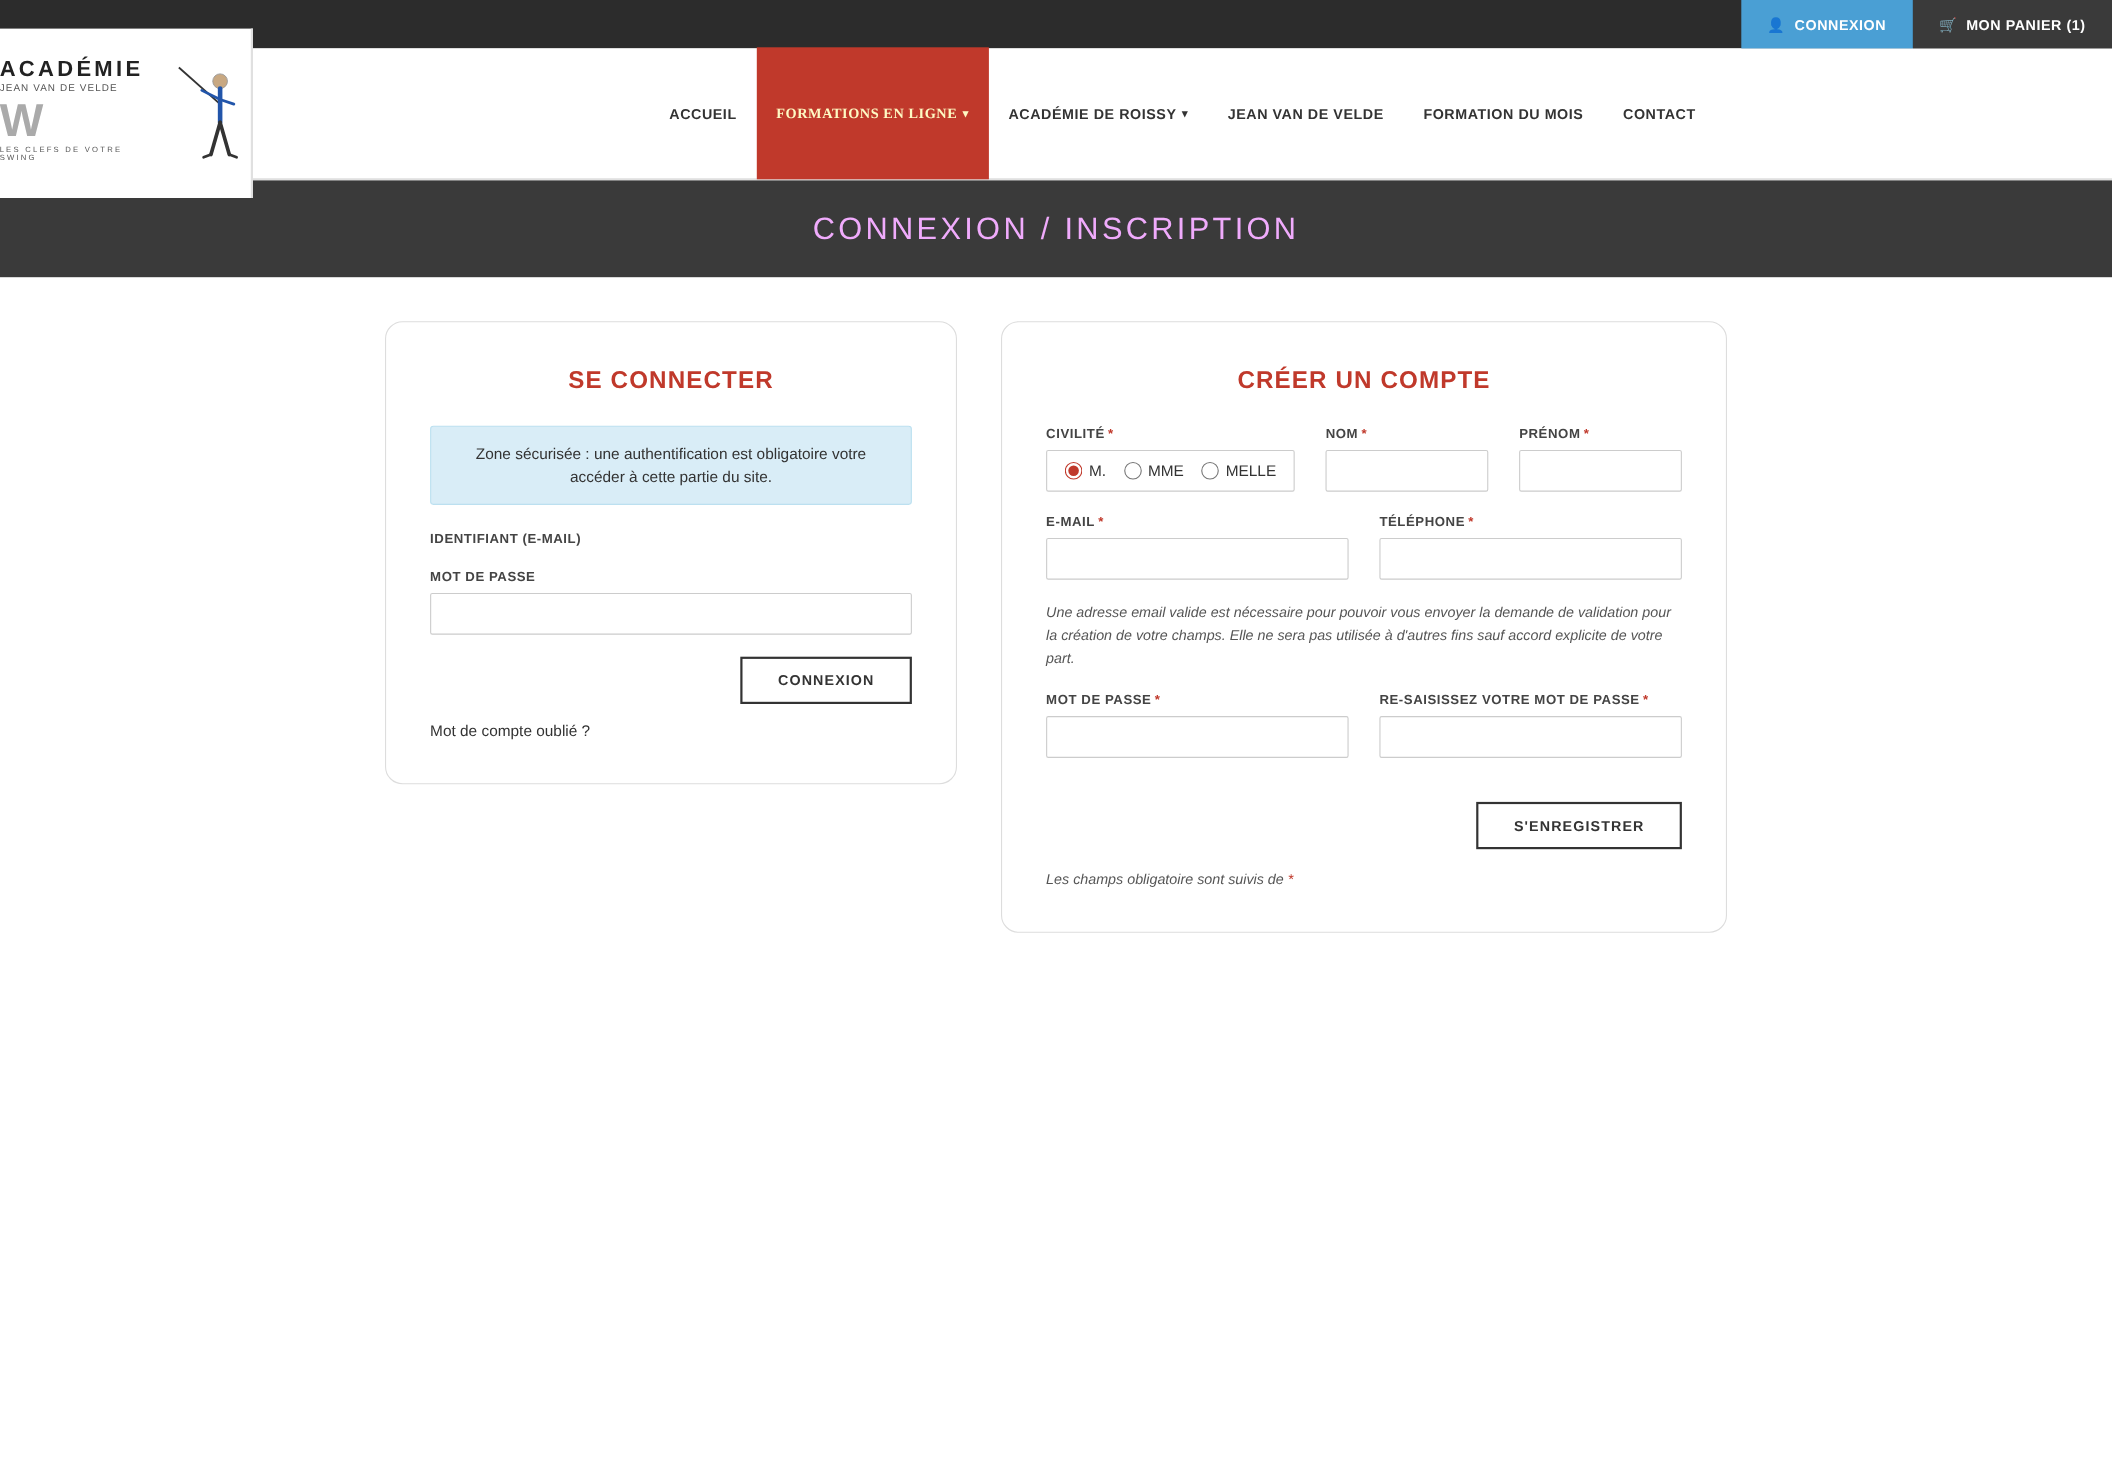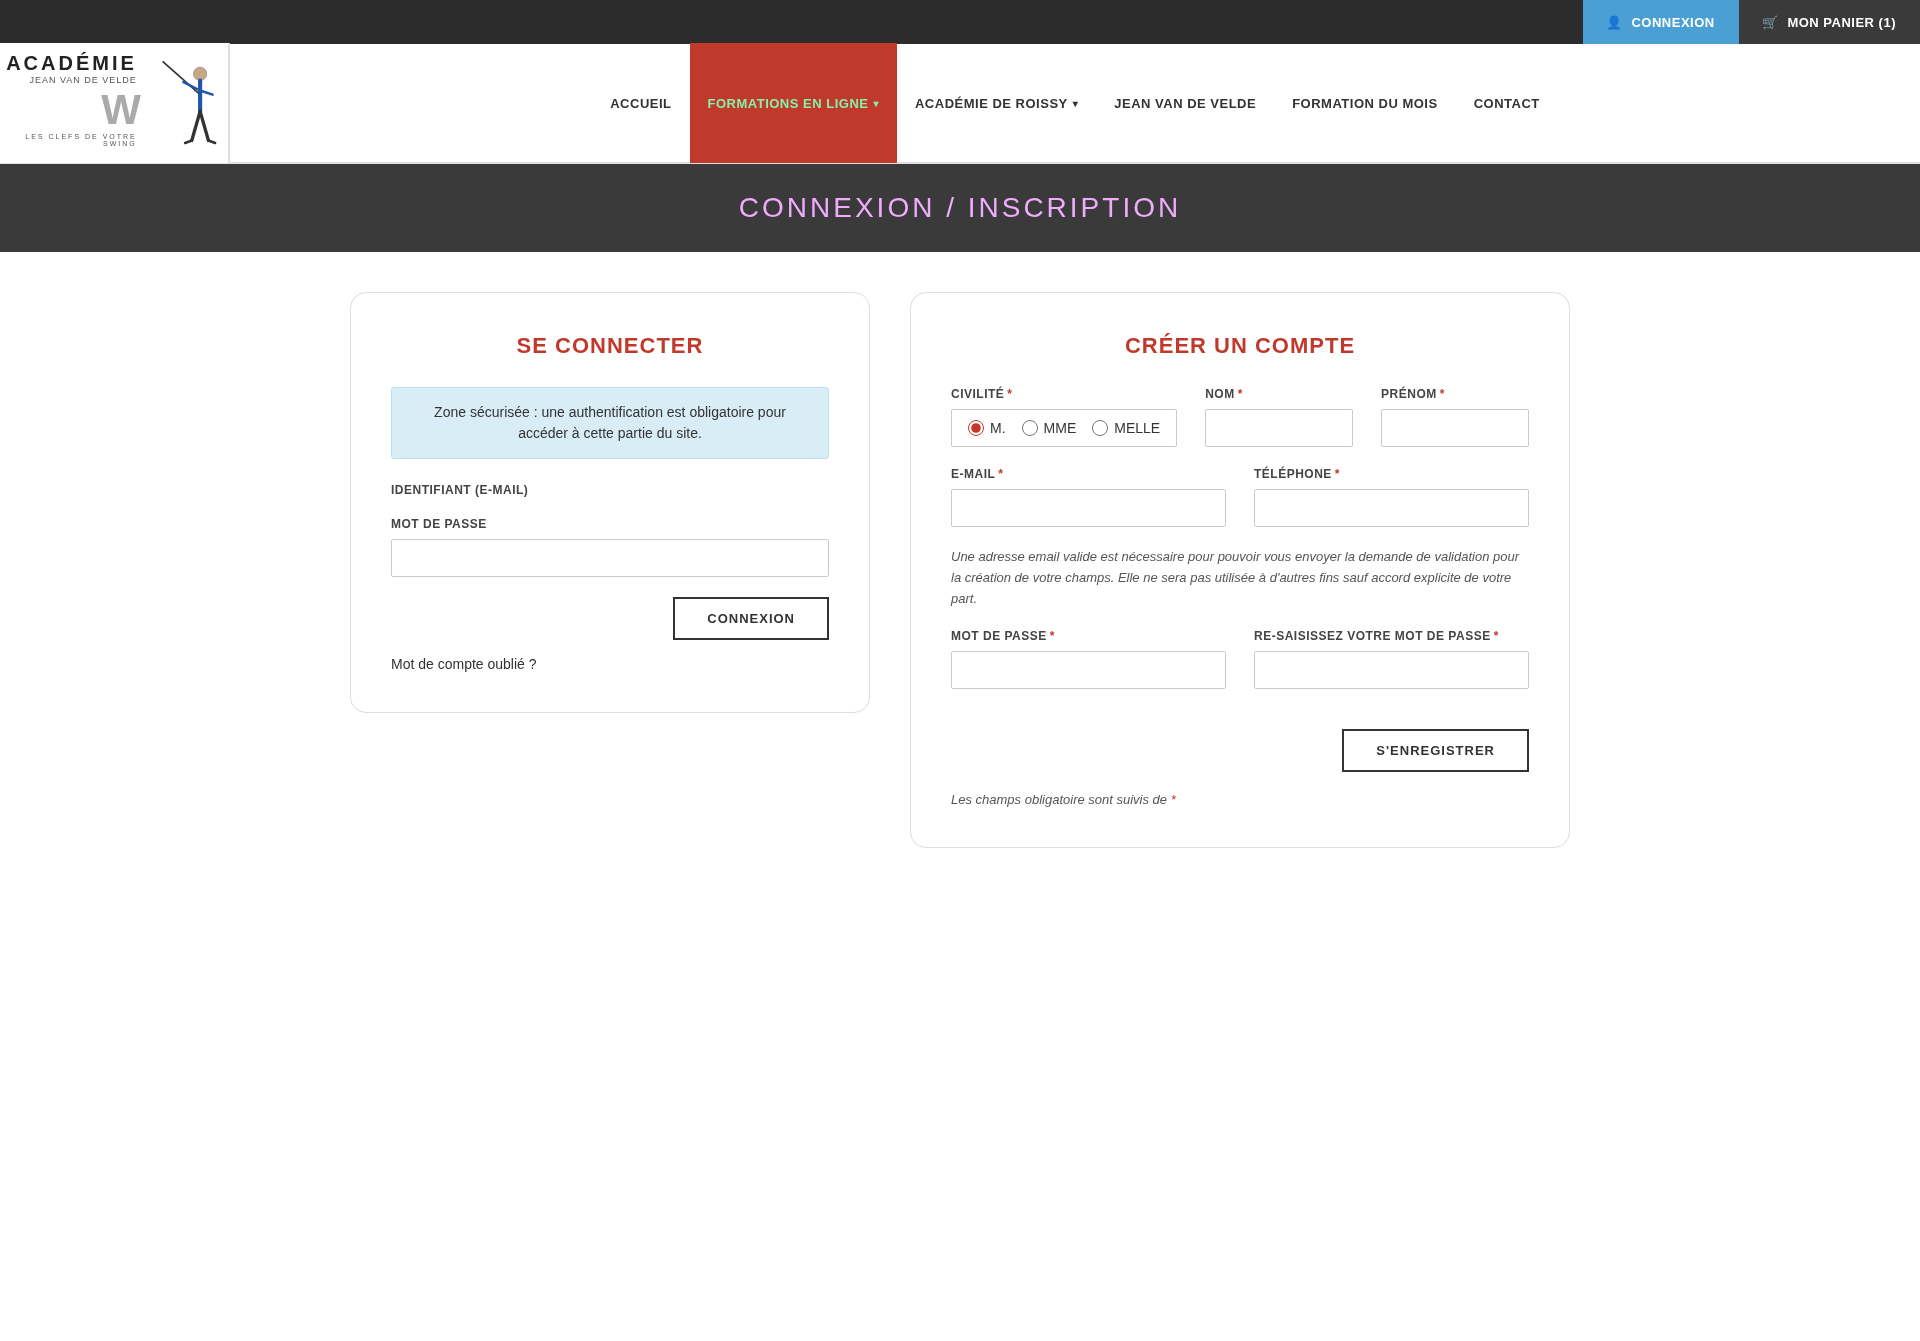--- a/index.html
+++ b/index.html
@@ -38,28 +38,27 @@
     .header {
       display: flex;
       align-items: center;
       background: #fff;
       border-bottom: 2px solid #e0e0e0;
       height: 120px;
     }
     .logo-area {
       width: 230px;
       min-width: 230px;
-      height: 120px;
+      height: 154px;
       background: #fff;
       border-right: 2px solid #e0e0e0;
       display: flex;
       align-items: center;
       justify-content: center;
       padding: 8px;
-      text-align: right;
     }
     .logo-content {
       display: flex;
       flex-direction: column;
       align-items: center;
     }
 
     
     nav {
       flex: 1;
@@ -80,21 +79,22 @@
       white-space: nowrap;
       height: 120px;
       display: flex;
       align-items: center;
       border: none;
       background: transparent;
       position: relative;
     }
     .nav-item.active {
       background: #c0392b;
-      color: #86efac;
+      color: #fef9c3;
+      font-family: Liberation Serif, serif;
     }
     .nav-item .chevron {
       margin-left: 5px;
       font-size: 10px;
     }
 
     
     .page-title-bar {
       background: #3a3a3a;
       text-align: center;
@@ -339,21 +339,21 @@
 
 <div class="page-title-bar">
   <h1>CONNEXION / INSCRIPTION</h1>
 </div>
 
 <div class="main-content">
 
   <div class="card card-login">
     <div class="card-title">SE CONNECTER</div>
 
-    <div class="alert-info">Zone sécurisée : une authentification est obligatoire pour accéder à cette partie du site.</div>
+    <div class="alert-info">Zone sécurisée : une authentification est obligatoire votre accéder à cette partie du site.</div>
 
     <div class="form-group">
       <label class="form-label">IDENTIFIANT (E-MAIL)</label>
     </div>
 
     <div class="form-group">
       <label class="form-label">MOT DE PASSE</label>
       <input type="password" class="form-input" style="">
     </div>
 

